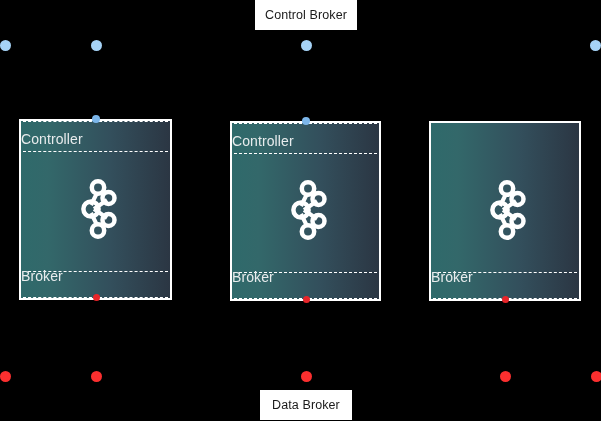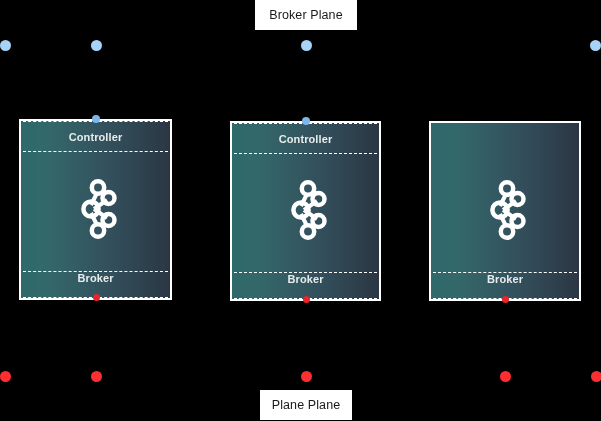--- a/index.html
+++ b/index.html
@@ -80,26 +80,24 @@
     position: relative;
     width: 100%;
     height: 100%;
     box-sizing: border-box;
   }
 
   .section-label {
     position: absolute;
     left: 0;
     right: 0;
-    text-align: center;
     color: #e8eced;
-    font-size: 11px;
+    font-size: 14px;
     letter-spacing: 0.1px;
     white-space: nowrap;
-    font-weight: bold;
   }
   .controller-label { top: 10px; }
   .broker-label { bottom: 14px; }
 
   .divider {
     position: absolute;
     left: 2px;
     right: 2px;
     height: 0;
     border-top: 1.5px dashed #ffffff;
@@ -115,21 +113,21 @@
     left: 50%;
     transform: translateX(-50%);
   }
   .kafka-logo svg { display: block; }
 </style>
 </head>
 <body>
 
 <div id="canvas">
 
-  <div class="plane-label" id="control-plane-label">Broker Plane</div>
+  <div class="plane-label" id="control-plane-label">Control Broker</div>
 
   <div class="dot dot-blue" style="left:0px; top:40px;"></div>
   <div class="dot dot-blue" style="left:91px; top:40px;"></div>
   <div class="dot dot-blue" style="left:301px; top:40px;"></div>
   <div class="dot dot-blue" style="left:590px; top:40px;"></div>
 
   <div class="node-box" id="node-1" style="left:19px; top:119px; width:153px; height:181px;">
     <div class="node-inner">
       <div class="divider divider-top-edge"></div>
       <div class="section-label controller-label">Controller</div>
@@ -219,15 +217,15 @@
     </div>
   </div>
   <div class="dot dot-red-small" style="left:502px; top:296px;"></div>
 
   <div class="dot dot-red" style="left:0px; top:371px;"></div>
   <div class="dot dot-red" style="left:91px; top:371px;"></div>
   <div class="dot dot-red" style="left:301px; top:371px;"></div>
   <div class="dot dot-red" style="left:500px; top:371px;"></div>
   <div class="dot dot-red" style="left:591px; top:371px;"></div>
 
-  <div class="plane-label" id="data-plane-label">Plane Plane</div>
+  <div class="plane-label" id="data-plane-label">Data Broker</div>
 
 </div>
 
 </body></html>

